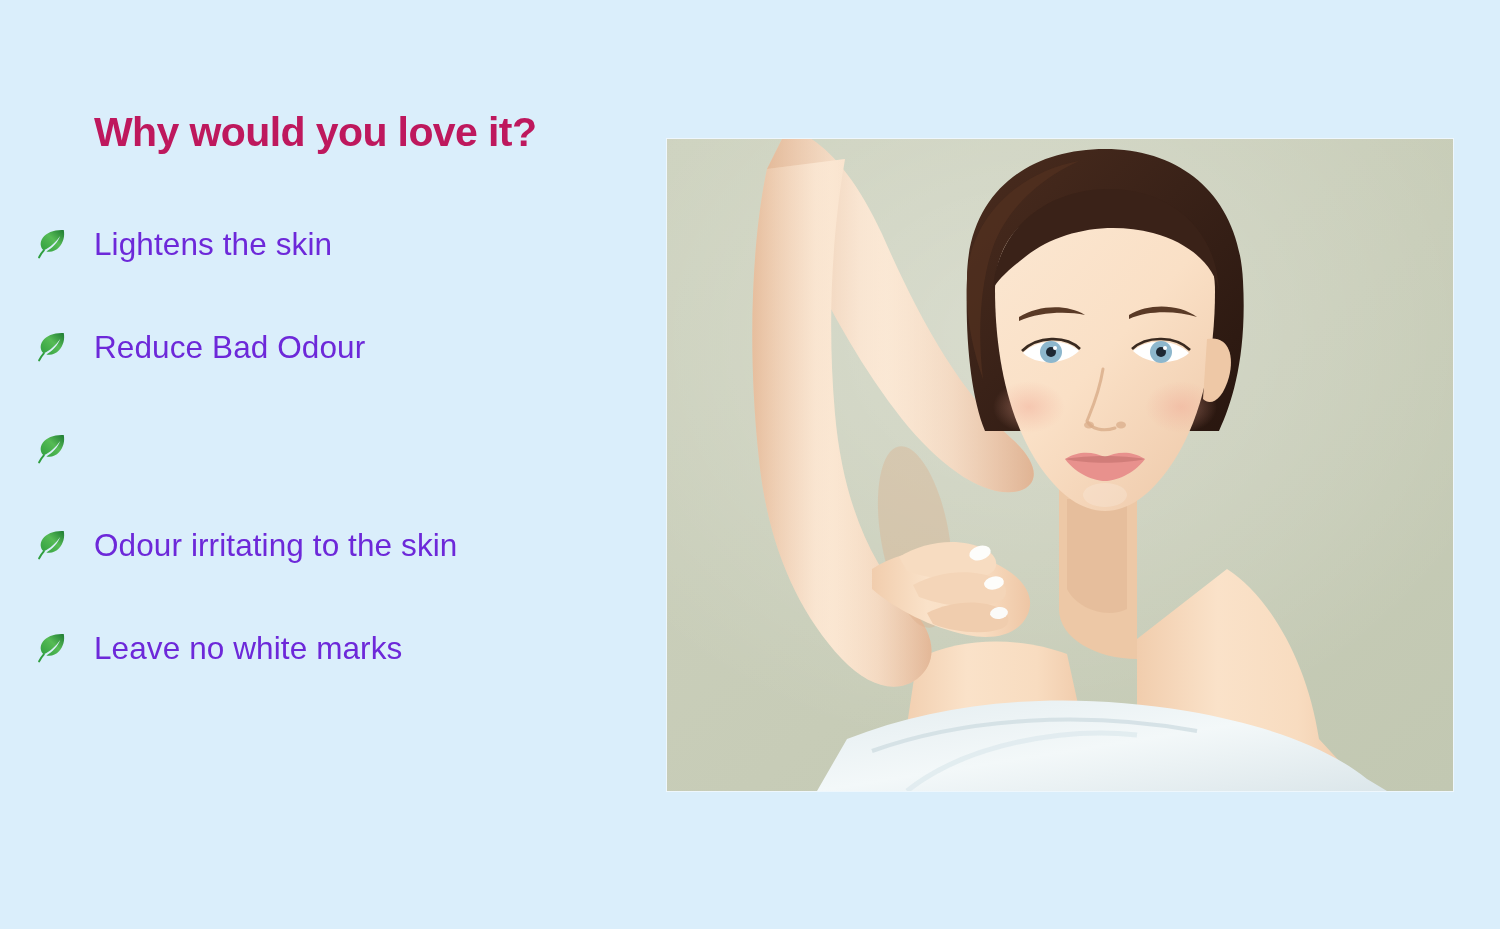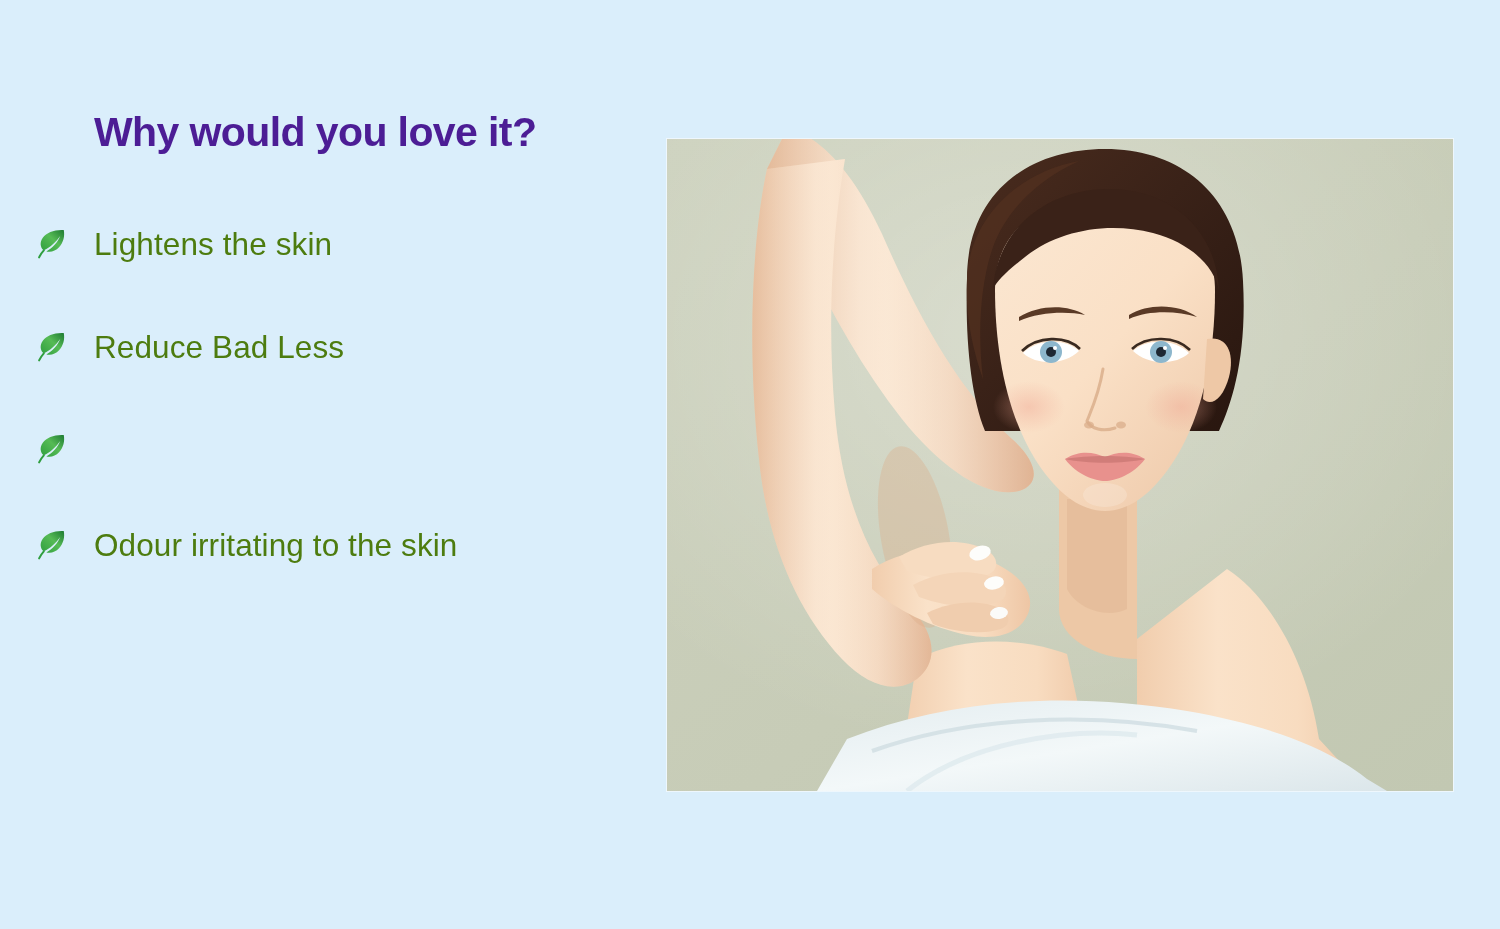--- a/index.html
+++ b/index.html
@@ -30,21 +30,21 @@
     height: 929px;
   }
 
   .page-title {
     position: absolute;
     left: 94px;
     top: 82px;
     font-size: 41px;
     font-weight: 700;
     letter-spacing: -0.6px;
-    color: #4c1d95;
+    color: #be185d;
     white-space: nowrap;
   }
 
   .benefits-list {
     position: absolute;
     left: 34px;
     top: 222px;
     width: 600px;
     list-style: none;
     margin: 0;
@@ -64,21 +64,21 @@
     height: 34px;
     margin-top: 4px;
     margin-right: 26px;
   }
   .leaf-icon svg { display: block; width: 34px; height: 34px; }
 
   .benefit-text {
     font-size: 31.5px;
     font-weight: 300;
     line-height: 1.42;
-    color: #4d7c0f;
+    color: #6d28d9;
     letter-spacing: 0.1px;
   }
 
   
   .photo-frame {
     position: absolute;
     left: 667px;
     top: 139px;
     width: 786px;
     height: 652px;
@@ -117,21 +117,21 @@
         <span class="benefit-text">Lightens the skin</span>
       </li>
 
       <li class="benefit-item">
         <span class="leaf-icon">
           <svg viewBox="0 0 36 36">
             <path d="M31.5 4.2C22 3.6 13.4 6.6 9.3 12.4c-3.5 4.9-2.7 10.4 1 13.4 6.4-2.6 13.6-9.2 17.4-15.1-2.3 6.4-8.3 12.8-14.6 16.2 4.4 1.4 9.8-.3 13.4-4.3 4.6-5.1 6.3-12 5-18.4z" fill="url(#lg1)"></path>
             <path d="M10.4 25.9C8.2 28.4 6.6 30.6 5.4 33.3" stroke="#2f9e3f" stroke-width="2.1" fill="none" stroke-linecap="round"></path>
           </svg>
         </span>
-        <span class="benefit-text">Reduce Bad Less</span>
+        <span class="benefit-text">Reduce Bad Odour</span>
       </li>
 
       <li class="benefit-item">
         <span class="leaf-icon">
           <svg viewBox="0 0 36 36">
             <path d="M31.5 4.2C22 3.6 13.4 6.6 9.3 12.4c-3.5 4.9-2.7 10.4 1 13.4 6.4-2.6 13.6-9.2 17.4-15.1-2.3 6.4-8.3 12.8-14.6 16.2 4.4 1.4 9.8-.3 13.4-4.3 4.6-5.1 6.3-12 5-18.4z" fill="url(#lg1)"></path>
             <path d="M10.4 25.9C8.2 28.4 6.6 30.6 5.4 33.3" stroke="#2f9e3f" stroke-width="2.1" fill="none" stroke-linecap="round"></path>
           </svg>
         </span>
       </li>
@@ -139,20 +139,29 @@
       <li class="benefit-item">
         <span class="leaf-icon">
           <svg viewBox="0 0 36 36">
             <path d="M31.5 4.2C22 3.6 13.4 6.6 9.3 12.4c-3.5 4.9-2.7 10.4 1 13.4 6.4-2.6 13.6-9.2 17.4-15.1-2.3 6.4-8.3 12.8-14.6 16.2 4.4 1.4 9.8-.3 13.4-4.3 4.6-5.1 6.3-12 5-18.4z" fill="url(#lg1)"></path>
             <path d="M10.4 25.9C8.2 28.4 6.6 30.6 5.4 33.3" stroke="#2f9e3f" stroke-width="2.1" fill="none" stroke-linecap="round"></path>
           </svg>
         </span>
         <span class="benefit-text">Odour irritating to the skin</span>
       </li>
 
+      <li class="benefit-item">
+        <span class="leaf-icon">
+          <svg viewBox="0 0 36 36">
+            <path d="M31.5 4.2C22 3.6 13.4 6.6 9.3 12.4c-3.5 4.9-2.7 10.4 1 13.4 6.4-2.6 13.6-9.2 17.4-15.1-2.3 6.4-8.3 12.8-14.6 16.2 4.4 1.4 9.8-.3 13.4-4.3 4.6-5.1 6.3-12 5-18.4z" fill="url(#lg1)"></path>
+            <path d="M10.4 25.9C8.2 28.4 6.6 30.6 5.4 33.3" stroke="#2f9e3f" stroke-width="2.1" fill="none" stroke-linecap="round"></path>
+          </svg>
+        </span>
+        <span class="benefit-text">Leave no white marks</span>
+      </li>
 
     </ul>
   </div>
 
   <div class="photo-frame">
     <svg class="photo-svg" viewBox="0 0 786 652" preserveAspectRatio="xMidYMid slice">
       <defs>
         <linearGradient id="bgGrad" x1="0" y1="0" x2="1" y2="1">
           <stop offset="0%" stop-color="#ccd1bd"></stop>
           <stop offset="55%" stop-color="#c7ccb7"></stop>

